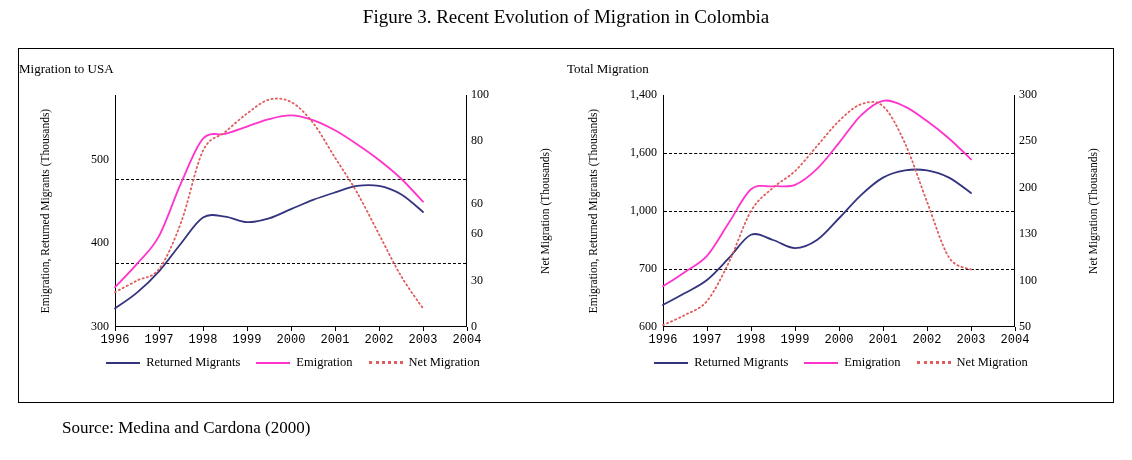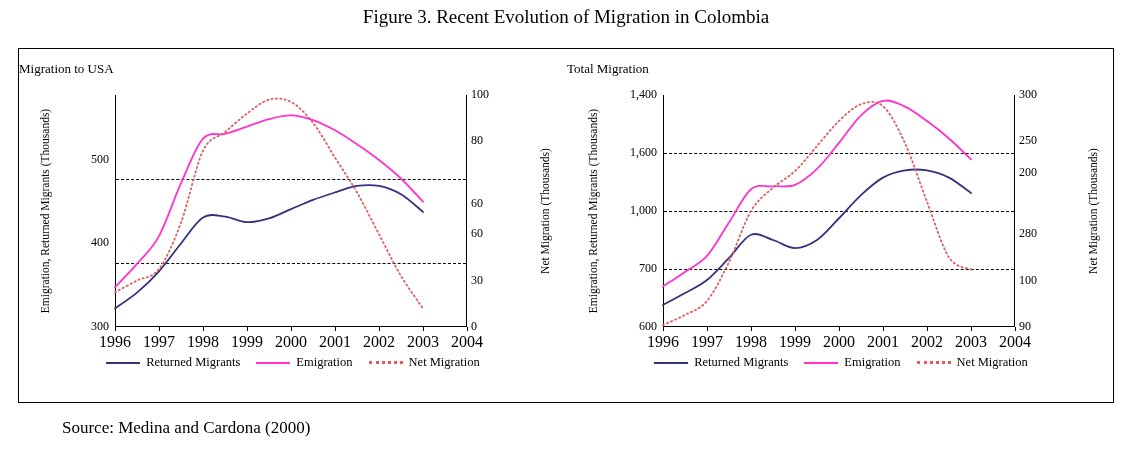--- a/index.html
+++ b/index.html
@@ -96,24 +96,25 @@
   .ytick {
     position: absolute;
     font-size: 12px;
     text-align: right;
     width: 40px;
   }
   .ytick-left { left: 50px; }
   .ytick-right { left: 452px; text-align: left; width: 40px; }
   .xtick {
     position: absolute;
-    font-size: 16px;
+    font-size: 12px;
     text-align: center;
     width: 40px;
     top: 284px;
+    font-family: Liberation Mono, monospace;
   }
   .tickmark {
     position: absolute;
     width: 1px;
     height: 4px;
     background: #000;
     top: 278px;
   }
   svg.series {
     position: absolute;
@@ -238,24 +239,24 @@
     <div class="ylabel-right-wrap">
       <div>Net Migration (Thousands)</div>
     </div>
 
     <div class="ytick ytick-left" style="top:270px">600</div>
     <div class="ytick ytick-left" style="top:212px">700</div>
     <div class="ytick ytick-left" style="top:154px">1,000</div>
     <div class="ytick ytick-left" style="top:96px">1,600</div>
     <div class="ytick ytick-left" style="top:38px">1,400</div>
 
-    <div class="ytick ytick-right" style="top:270px">90</div>
+    <div class="ytick ytick-right" style="top:270px">50</div>
     <div class="ytick ytick-right" style="top:224px">100</div>
-    <div class="ytick ytick-right" style="top:177px">280</div>
-    <div class="ytick ytick-right" style="top:116px">200</div>
+    <div class="ytick ytick-right" style="top:177px">130</div>
+    <div class="ytick ytick-right" style="top:131px">200</div>
     <div class="ytick ytick-right" style="top:84px">250</div>
     <div class="ytick ytick-right" style="top:38px">300</div>
 
     <div class="plot-area">
       <div class="gridline" style="top:58px"></div>
       <div class="gridline" style="top:116px"></div>
       <div class="gridline" style="top:174px"></div>
     </div>
 
     <div class="tickmark" style="left:96px"></div>

